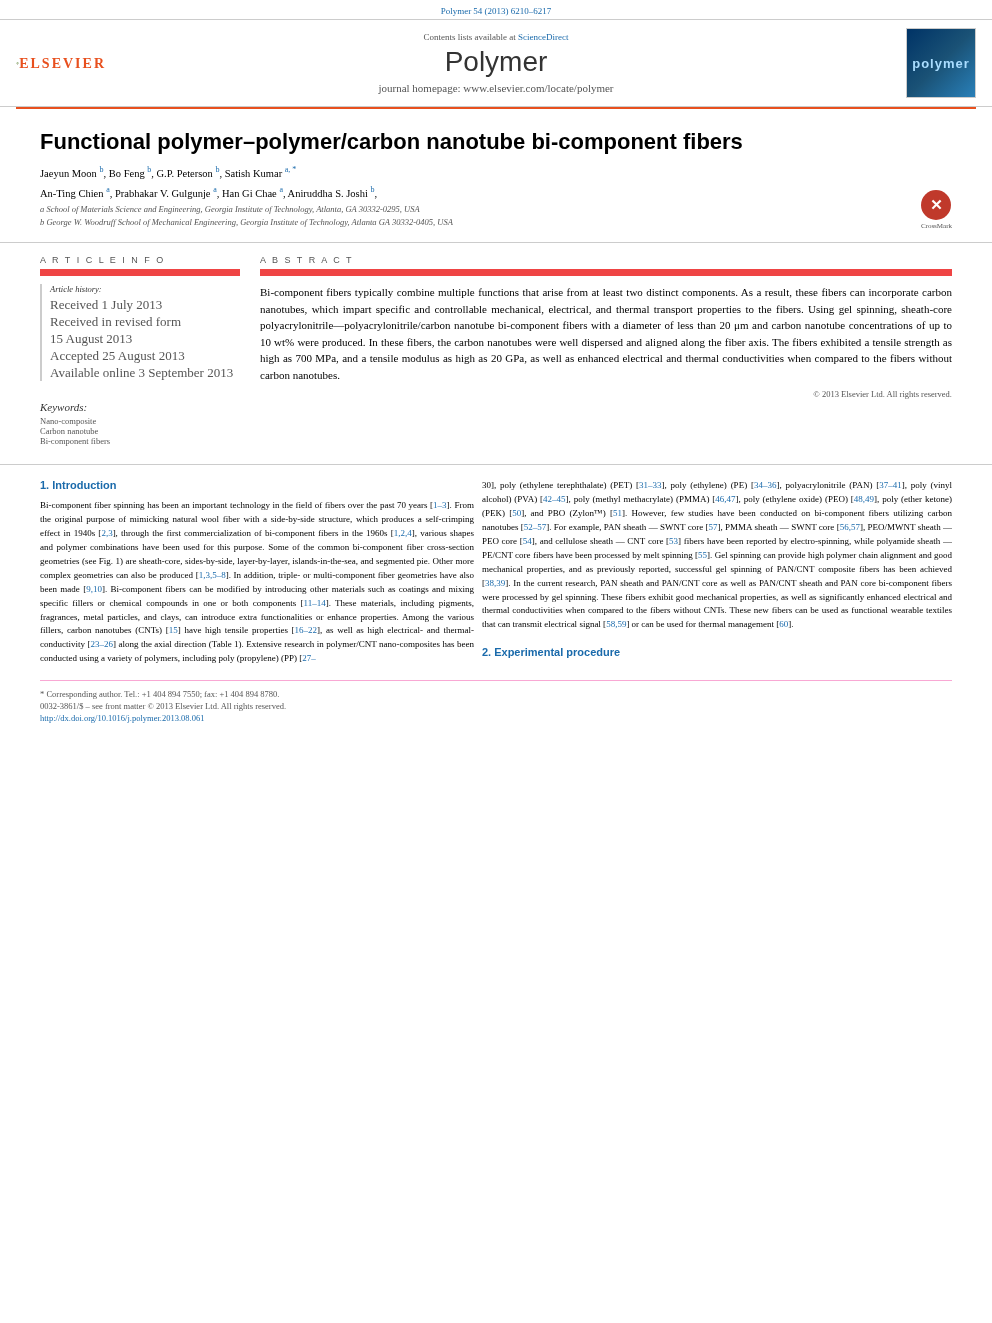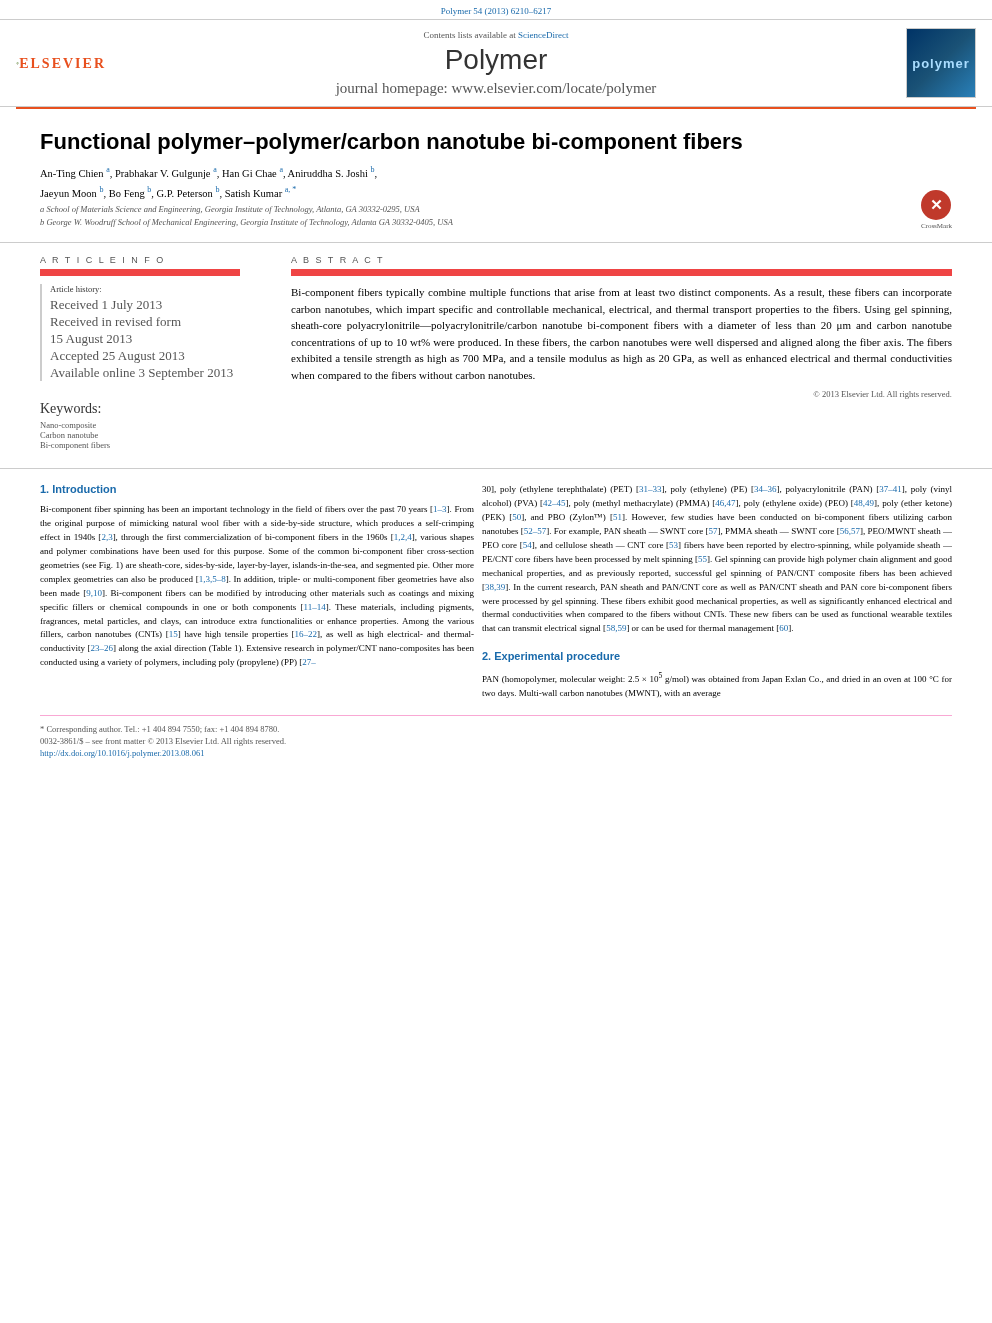--- a/index.html
+++ b/index.html
@@ -66,21 +66,21 @@
 
     .journal-title-main {
       font-size: 28px;
       font-weight: normal;
       color: #333;
       margin-bottom: 4px;
       font-family: Arial, sans-serif;
     }
 
     .journal-homepage {
-      font-size: 15px;
+      font-size: 11px;
       color: #555;
     }
 
     .polymer-logo {
       width: 90px;
       flex-shrink: 0;
       display: flex;
       justify-content: flex-end;
     }
 
@@ -150,48 +150,49 @@
       border-bottom: 1px solid #ccc;
     }
 
     .article-info-col {
       width: 200px;
       flex-shrink: 0;
     }
 
     .abstract-col {
       flex: 1;
-      margin-left: 31px;
     }
 
     .section-header {
       font-family: Arial, sans-serif;
       font-size: 9px;
       letter-spacing: 2px;
       color: #555;
       text-transform: uppercase;
       border-bottom: 7px solid #ef4444;
       padding-bottom: 4px;
       margin-bottom: 8px;
     }
 
     .info-label {
       font-size: 8.5px;
+      font-style: italic;
       color: #333;
       margin-bottom: 3px;
     }
 
     .info-value {
       font-size: 13px;
       color: #555;
       margin-bottom: 1px;
     }
 
     .keywords-label {
-      font-size: 14px;
+      font-size: 11px;
+      font-style: italic;
       color: #333;
       margin-top: 20px;
       margin-bottom: 3px;
     }
 
     .keyword-item {
       font-size: 8.5px;
       color: #555;
     }
 
@@ -322,24 +323,24 @@
   </div>
 </div>
 
 <hr class="divider-line">
 
 <div class="article-title-section">
   <div style="display:flex; align-items:flex-end;">
     <div style="flex:1;">
       <div class="article-title">Functional polymer–polymer/carbon nanotube bi-component fibers</div>
       <div class="authors">
-        An-Ting Chien <sup>a</sup>, Prabhakar V. Gulgunje <sup>a</sup>, Han Gi Chae <sup>a</sup>, Aniruddha S. Joshi <sup>b</sup>,
+        Jaeyun Moon <sup>b</sup>, Bo Feng <sup>b</sup>, G.P. Peterson <sup>b</sup>, Satish Kumar <sup>a, *</sup>
       </div>
       <div class="authors">
-        Jaeyun Moon <sup>b</sup>, Bo Feng <sup>b</sup>, G.P. Peterson <sup>b</sup>, Satish Kumar <sup>a, *</sup>
+        An-Ting Chien <sup>a</sup>, Prabhakar V. Gulgunje <sup>a</sup>, Han Gi Chae <sup>a</sup>, Aniruddha S. Joshi <sup>b</sup>,
       </div>
       <div class="affiliations">a School of Materials Science and Engineering, Georgia Institute of Technology, Atlanta, GA 30332-0295, USA</div>
       <div class="affiliations">b George W. Woodruff School of Mechanical Engineering, Georgia Institute of Technology, Atlanta GA 30332-0405, USA</div>
     </div>
     <div class="crossmark">
       <div style="display:flex;flex-direction:column;align-items:center;">
         <div style="width:30px;height:30px;border-radius:50%;background:#c0392b;display:flex;align-items:center;justify-content:center;color:white;font-size:15px;font-weight:bold;font-family:Arial;">✕</div>
         <div style="font-size:7px;color:#555;margin-top:2px;">CrossMark</div>
       </div>
     </div>
@@ -386,23 +387,20 @@
   </div>
 
   <div class="right-col">
     <div class="body-text">
       30], poly (ethylene terephthalate) (PET) [<a class="ref-link">31–33</a>], poly (ethylene) (PE) [<a class="ref-link">34–36</a>], polyacrylonitrile (PAN) [<a class="ref-link">37–41</a>], poly (vinyl alcohol) (PVA) [<a class="ref-link">42–45</a>], poly (methyl methacrylate) (PMMA) [<a class="ref-link">46,47</a>], poly (ethylene oxide) (PEO) [<a class="ref-link">48,49</a>], poly (ether ketone) (PEK) [<a class="ref-link">50</a>], and PBO (Zylon™) [<a class="ref-link">51</a>]. However, few studies have been conducted on bi-component fibers utilizing carbon nanotubes [<a class="ref-link">52–57</a>]. For example, PAN sheath — SWNT core [<a class="ref-link">57</a>], PMMA sheath — SWNT core [<a class="ref-link">56,57</a>], PEO/MWNT sheath — PEO core [<a class="ref-link">54</a>], and cellulose sheath — CNT core [<a class="ref-link">53</a>] fibers have been reported by electro-spinning, while polyamide sheath — PE/CNT core fibers have been processed by melt spinning [<a class="ref-link">55</a>]. Gel spinning can provide high polymer chain alignment and good mechanical properties, and as previously reported, successful gel spinning of PAN/CNT composite fibers has been achieved [<a class="ref-link">38,39</a>]. In the current research, PAN sheath and PAN/CNT core as well as PAN/CNT sheath and PAN core bi-component fibers were processed by gel spinning. These fibers exhibit good mechanical properties, as well as significantly enhanced electrical and thermal conductivities when compared to the fibers without CNTs. These new fibers can be used as functional wearable textiles that can transmit electrical signal [<a class="ref-link">58,59</a>] or can be used for thermal management [<a class="ref-link">60</a>].
     </div>
     <div class="section-title" style="margin-top:14px;">
       <span class="section-number">2.</span>
       <span>Experimental procedure</span>
     </div>
-    <div class="body-text">
-      PAN (homopolymer, molecular weight: 2.5 × 10<sup>5</sup> g/mol) was obtained from Japan Exlan Co., and dried in an oven at 100 °C for two days. Multi-wall carbon nanotubes (MWNT), with an average
-    </div>
   </div>
 </div>
 
 <div class="footnote-section">
   <div class="footnote-line">* Corresponding author. Tel.: +1 404 894 7550; fax: +1 404 894 8780.</div>
   <div class="footnote-line">0032-3861/$ – see front matter © 2013 Elsevier Ltd. All rights reserved.</div>
   <div class="doi-line footnote-line">http://dx.doi.org/10.1016/j.polymer.2013.08.061</div>
 </div>
 
 </body></html>

